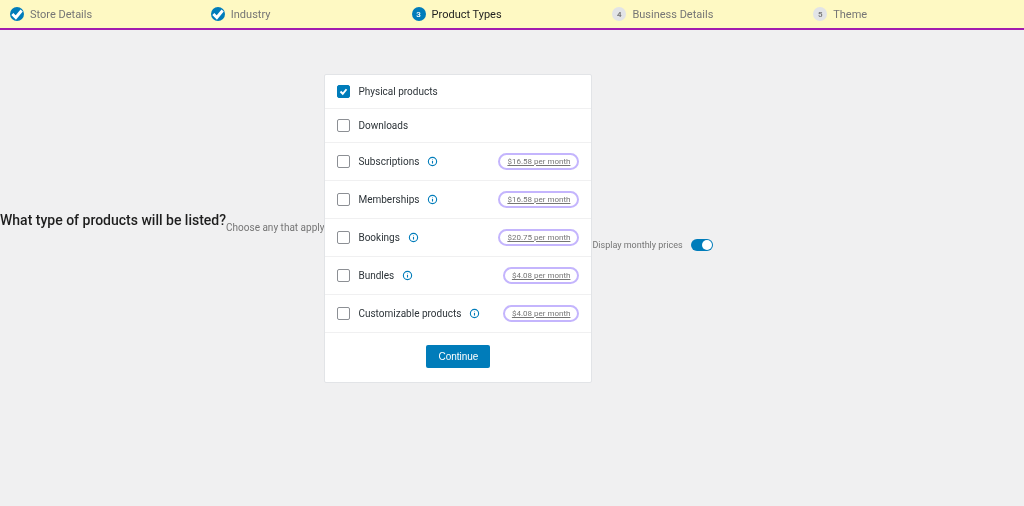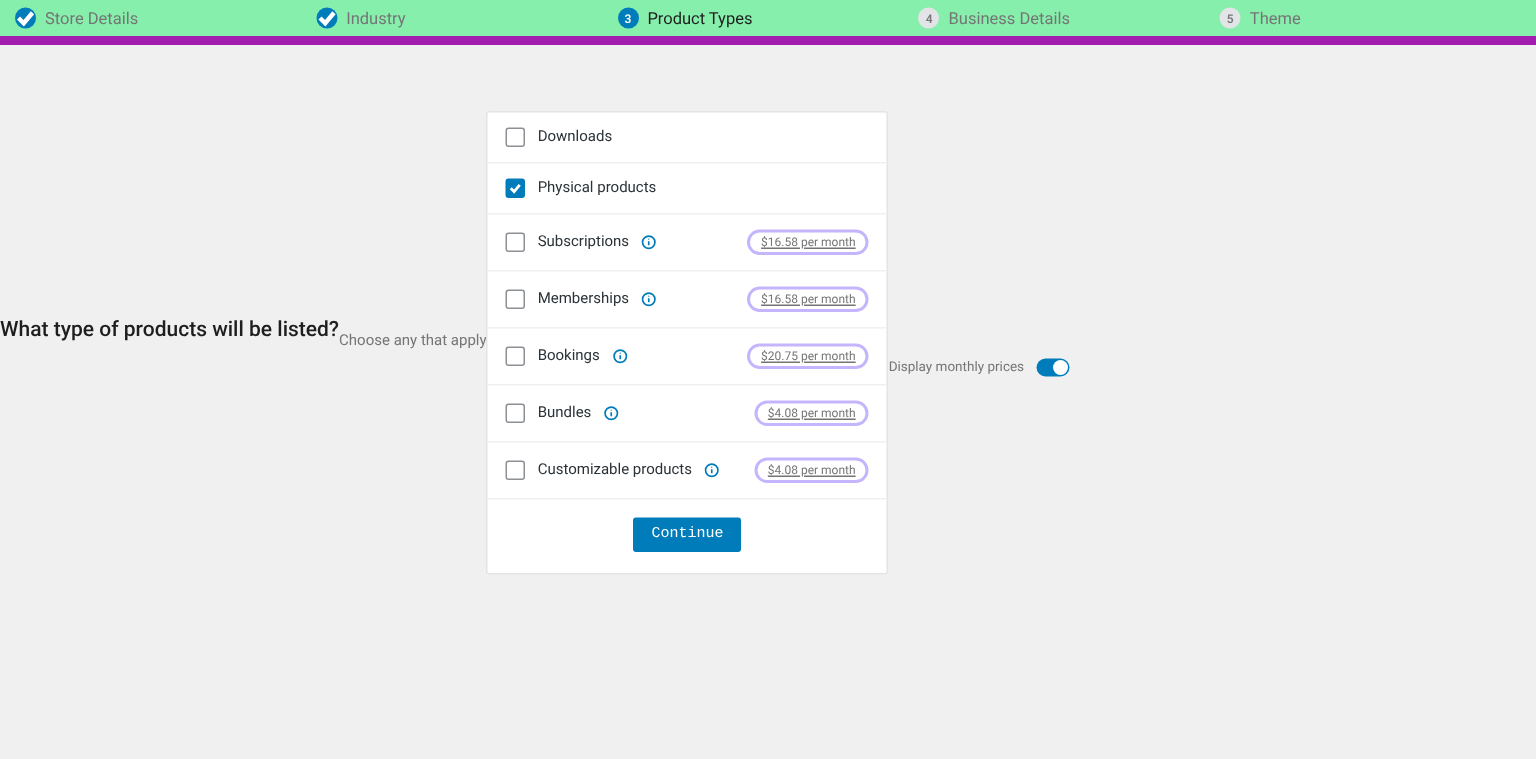--- a/index.html
+++ b/index.html
@@ -11,22 +11,22 @@
     overflow: hidden;
     font-size: 12px;
     color: #1e1e1e;
   }
 
   
   .stepper {
     display: flex;
     align-items: center;
     height: 30px;
-    background: #86efac;
-    border-bottom: 6px solid #a21caf;
+    background: #fef9c3;
+    border-bottom: 2px solid #a21caf;
     padding: 0 10px;
   }
   .step {
     display: flex;
     align-items: center;
     flex: 1;
     gap: 6px;
     cursor: default;
   }
   .step-circle {
@@ -140,21 +140,20 @@
     padding: 12px 0 14px;
   }
   .continue-btn {
     background: #007cba;
     color: #fff;
     border: none;
     border-radius: 2px;
     font-size: 10px;
     padding: 6px 12px;
     cursor: pointer;
-    font-family: Liberation Mono, monospace;
   }
 
   .footer {
     margin-top: 14px;
     display: flex;
     flex-direction: column;
     align-items: center;
   }
   .toggle-row {
     display: flex;
@@ -228,31 +227,31 @@
   </div>
 </div>
 
 <div class="content">
   <div class="page-title">What type of products will be listed?</div>
   <div class="page-subtitle">Choose any that apply</div>
 
   <div class="card">
 
     <div class="option-row">
-      <span class="checkbox"></span>
-      <span class="option-label">Downloads</span>
-    </div>
-
-    <div class="option-row">
       <span class="checkbox checked">
         <svg viewBox="0 0 12 12">
             <path class="check-svg" d="M2 6l3 3 5-6"></path>
           </svg>
       </span>
       <span class="option-label">Physical products</span>
+    </div>
+
+    <div class="option-row">
+      <span class="checkbox"></span>
+      <span class="option-label">Downloads</span>
     </div>
 
     <div class="option-row">
       <span class="checkbox"></span>
       <span class="option-label">Subscriptions</span>
       <span class="info-icon">
         <svg viewBox="0 0 16 16" fill="none" stroke="currentColor" stroke-width="1.6">
             <circle cx="8" cy="8" r="6"></circle>
             <line x1="8" y1="7" x2="8" y2="11"></line>
             <circle cx="8" cy="5" r="0.6" fill="currentColor" stroke="none"></circle>

